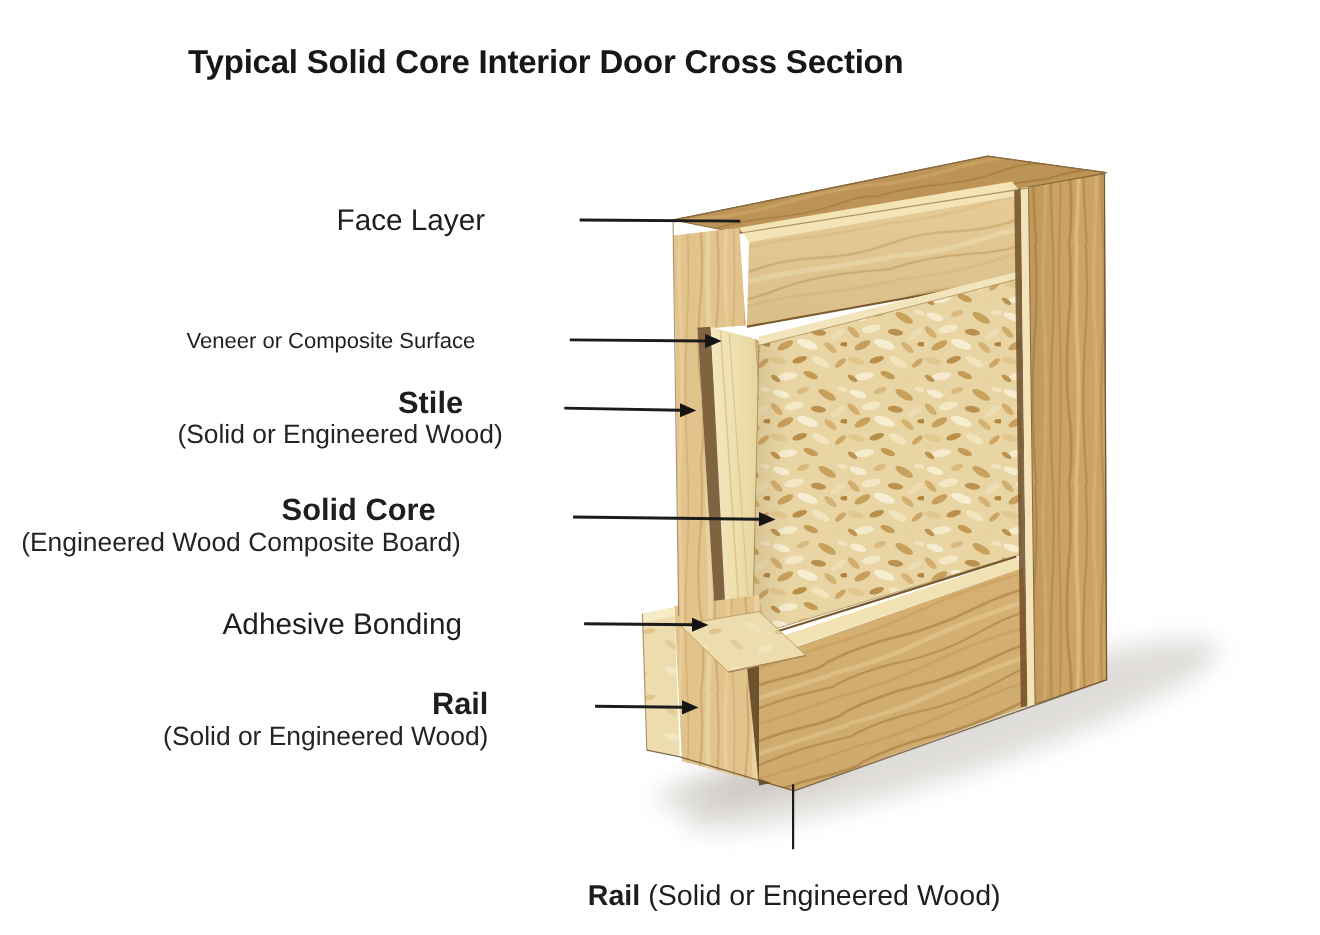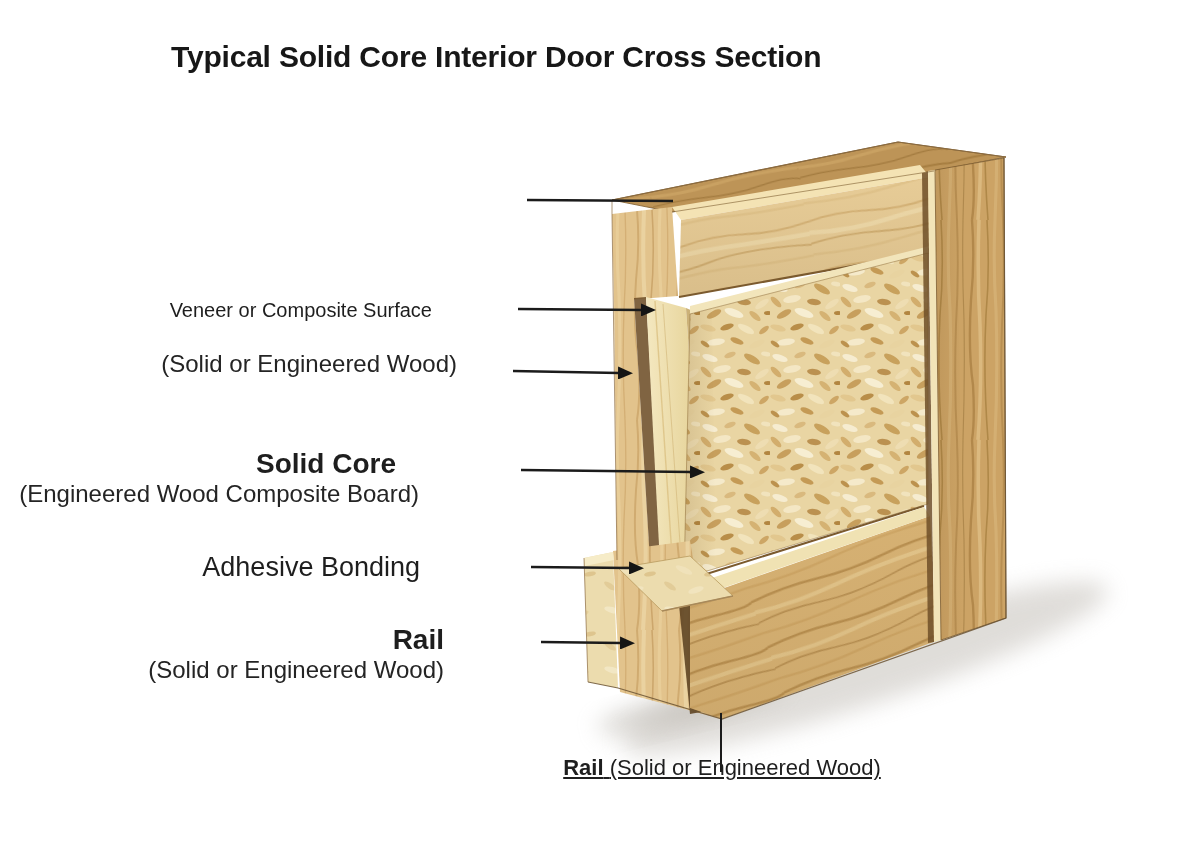--- a/index.html
+++ b/index.html
@@ -7,22 +7,22 @@
        font-family:"Liberation Sans", sans-serif;color:#1c1c1c;}
   .stage{position:absolute;inset:0;width:1124px;height:850px;}
   svg.illu{position:absolute;left:0;top:0;}
   .title{position:absolute;left:171px;top:40px;font-size:30px;font-weight:700;
          letter-spacing:-0.2px;color:#171717;white-space:nowrap;}
   .lbl{position:absolute;white-space:nowrap;color:#1e1e1e;}
   .lbl.main{font-size:27px;line-height:32px;}
   .lbl-block{position:absolute;text-align:right;color:#1e1e1e;}
   .lbl-block .head{font-size:28px;font-weight:700;line-height:32px;white-space:nowrap;}
   .lbl-block .sub{font-size:24px;font-weight:400;line-height:27px;white-space:nowrap;color:#242424;}
-  .bottom-label{position:absolute;left:722px;top:752px;transform:translateX(-50%);
-                font-size:22px;line-height:32px;white-space:nowrap;color:#1e1e1e;text-decoration:underline;}
+  .bottom-label{position:absolute;left:722px;top:798px;transform:translateX(-50%);
+                font-size:26px;line-height:32px;white-space:nowrap;color:#1e1e1e;}
   .bottom-label .b{font-weight:700;}
 </style>
 </head>
 <body>
 
 <div class="stage">
 
 <svg class="illu" width="1200" height="850" viewBox="0 0 1200 850">
   <defs>
     <filter id="soft" x="-40%" y="-40%" width="180%" height="180%">
@@ -187,24 +187,26 @@
     <path d="M513,371 L619,373" marker-end="url(#arrowHead)"></path>
     <path d="M521,470 L691,472" marker-end="url(#arrowHead)"></path>
     <path d="M531,567 L630,568" marker-end="url(#arrowHead)"></path>
     <path d="M541,642 L621,643" marker-end="url(#arrowHead)"></path>
     <path d="M721,713 L721,772" stroke-width="2"></path>
   </g>
 </svg>
 
 <div class="title">Typical Solid Core Interior Door Cross Section</div>
 
+<div class="lbl main" style="right:683px;top:184px;">Face Layer</div>
 
 <div class="lbl main" style="right:692px;top:294px;font-size:20px;">Veneer or Composite Surface</div>
 
 <div class="lbl-block" style="right:667px;top:350px;">
+  <div class="head" style="margin-right:36px;">Stile</div>
   <div class="sub">(Solid or Engineered Wood)</div>
 </div>
 
 <div class="lbl-block" style="right:705px;top:448px;">
   <div class="head" style="margin-right:23px;">Solid Core</div>
   <div class="sub">(Engineered Wood Composite Board)</div>
 </div>
 
 <div class="lbl main" style="right:704px;top:551px;">Adhesive Bonding</div>
 

